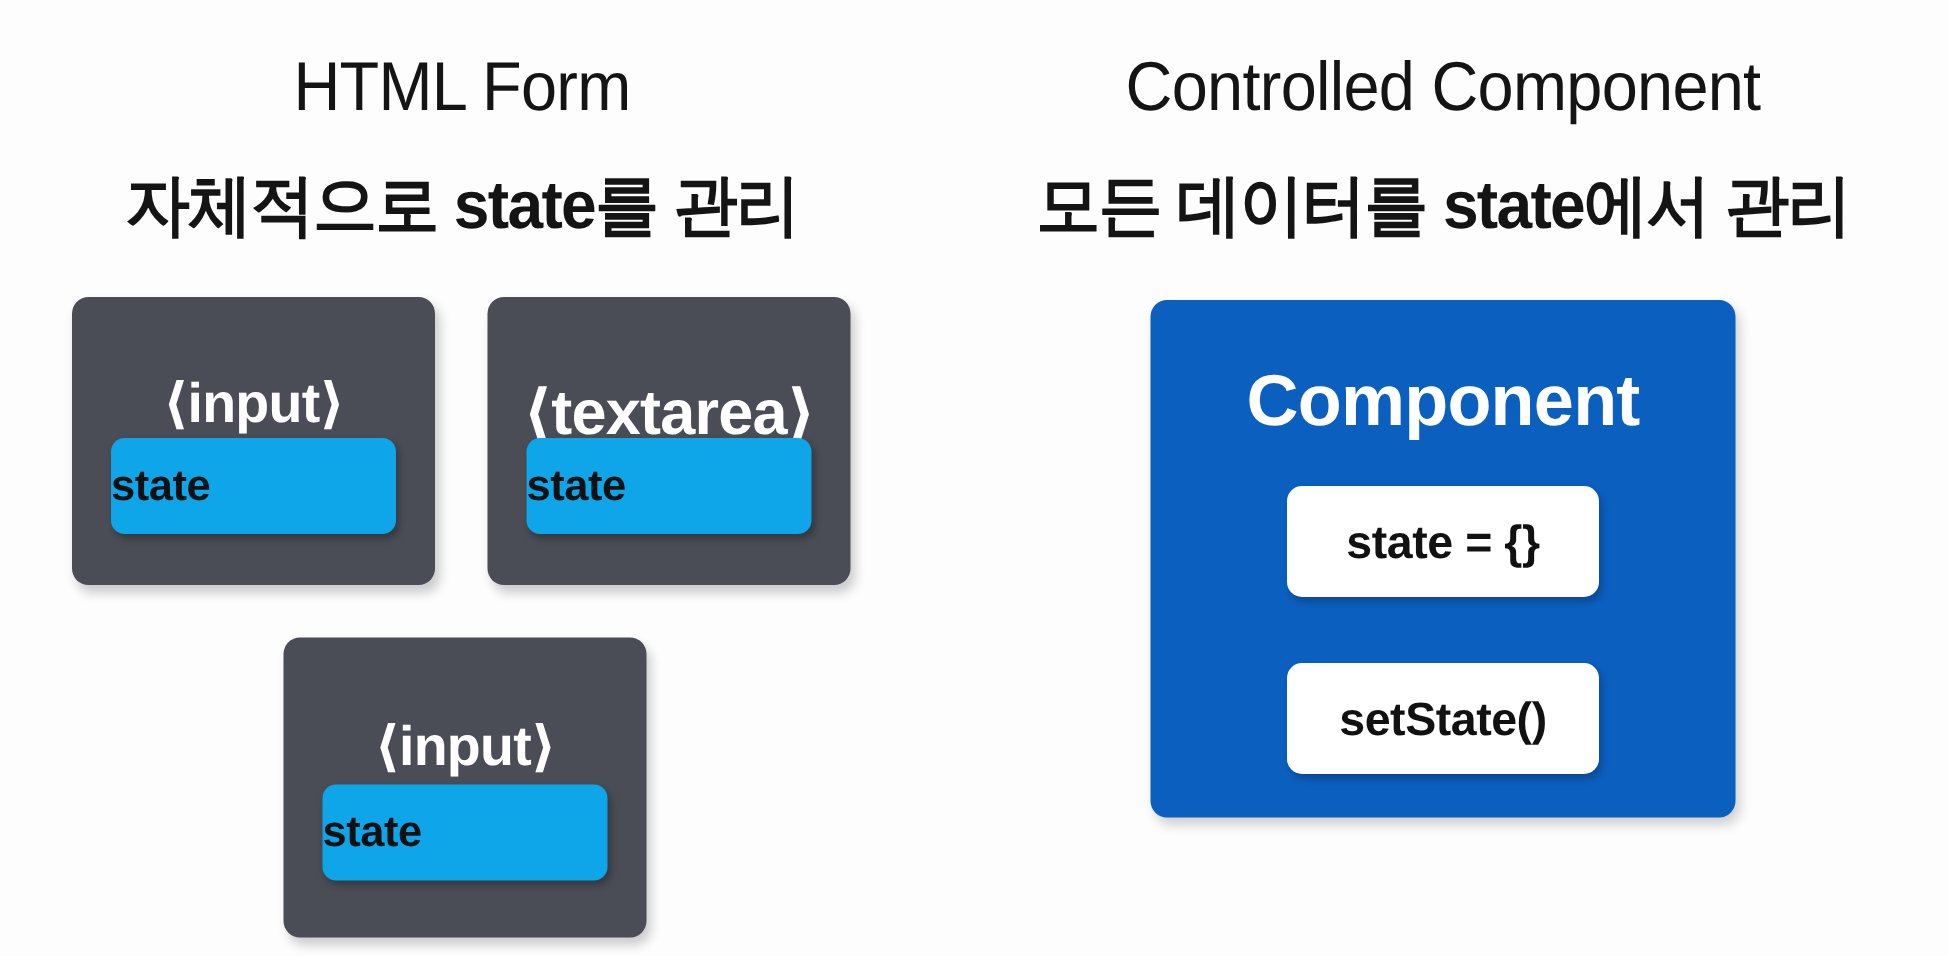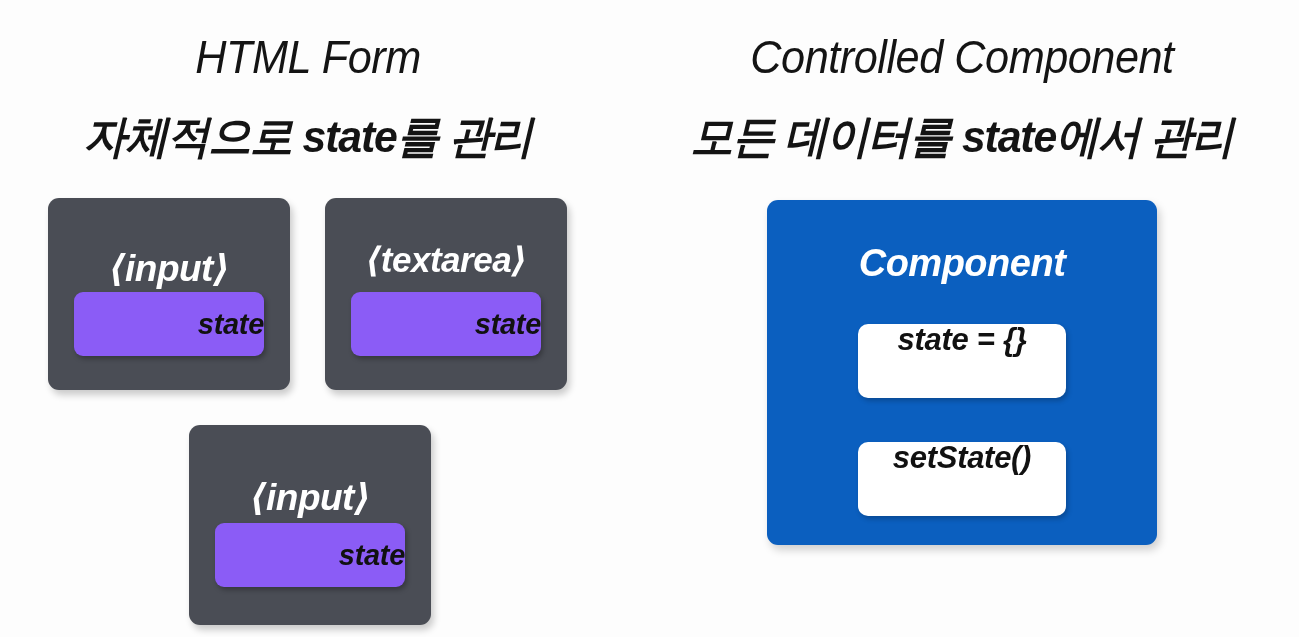--- a/index.html
+++ b/index.html
@@ -13,21 +13,20 @@
     background: #fdfdfd;
     font-family: "Liberation Sans", "DejaVu Sans", sans-serif;
     overflow: hidden;
     position: relative;
   }
 
   #slide {
     position: relative;
     width: 1299px;
     height: 606px;
-    font-style: italic;
   }
 
   
   .col-heading {
     position: absolute;
     text-align: center;
     color: #141414;
     white-space: nowrap;
     line-height: 1;
   }
@@ -65,44 +64,44 @@
     color: #ffffff;
     font-size: 37px;
     font-weight: 700;
     letter-spacing: -0.5px;
     white-space: nowrap;
     line-height: 1;
     margin-top: 28px;
   }
   .state-box {
     position: absolute;
-    background: #8b5cf6;
+    background: #0ea5e9;
     border-radius: 9px;
     box-shadow: 2px 3px 5px rgba(0,0,0,0.28);
     display: flex;
     align-items: center;
-    justify-content: flex-end;
+    justify-content: flex-start;
     box-sizing: border-box;
   }
   .state-text {
     color: #111111;
     font-size: 29px;
     font-weight: 700;
     letter-spacing: -0.3px;
     white-space: nowrap;
     line-height: 1;
   }
 
   
   #card-input    { left: 48px;  top: 198px; width: 242px; height: 192px; }
   #card-input .tag-label { top: 24px; }
   #card-input .state-box { left: 26px; top: 94px; width: 190px; height: 64px; }
 
   #card-textarea { left: 325px; top: 198px; width: 242px; height: 192px; }
-  #card-textarea .tag-label { top: 16px; font-size: 35px; }
+  #card-textarea .tag-label { top: 28px; font-size: 42px; }
   #card-textarea .state-box { left: 26px; top: 94px; width: 190px; height: 64px; }
 
   #card-select   { left: 189px; top: 425px; width: 242px; height: 200px; }
   #card-select .tag-label { top: 26px; }
   #card-select .state-box { left: 26px; top: 98px; width: 190px; height: 64px; }
 
   
   #component-box {
     position: absolute;
     left: 767px;
@@ -114,36 +113,36 @@
     box-shadow: 3px 5px 8px rgba(0,0,0,0.18);
     box-sizing: border-box;
   }
   #component-title {
     position: absolute;
     left: 0;
     right: 0;
     top: 44px;
     text-align: center;
     color: #ffffff;
-    font-size: 38px;
+    font-size: 48px;
     font-weight: 700;
     letter-spacing: -0.5px;
     white-space: nowrap;
     line-height: 1;
   }
   .member-pill {
     position: absolute;
     left: 91px;
     width: 208px;
     height: 74px;
     background: #ffffff;
     border-radius: 10px;
     box-shadow: 2px 3px 5px rgba(0,0,0,0.22);
     display: flex;
-    align-items: flex-start;
+    align-items: center;
     justify-content: center;
     box-sizing: border-box;
   }
   .member-text {
     color: #111111;
     font-size: 31px;
     font-weight: 700;
     letter-spacing: -0.3px;
     white-space: nowrap;
     line-height: 1;

